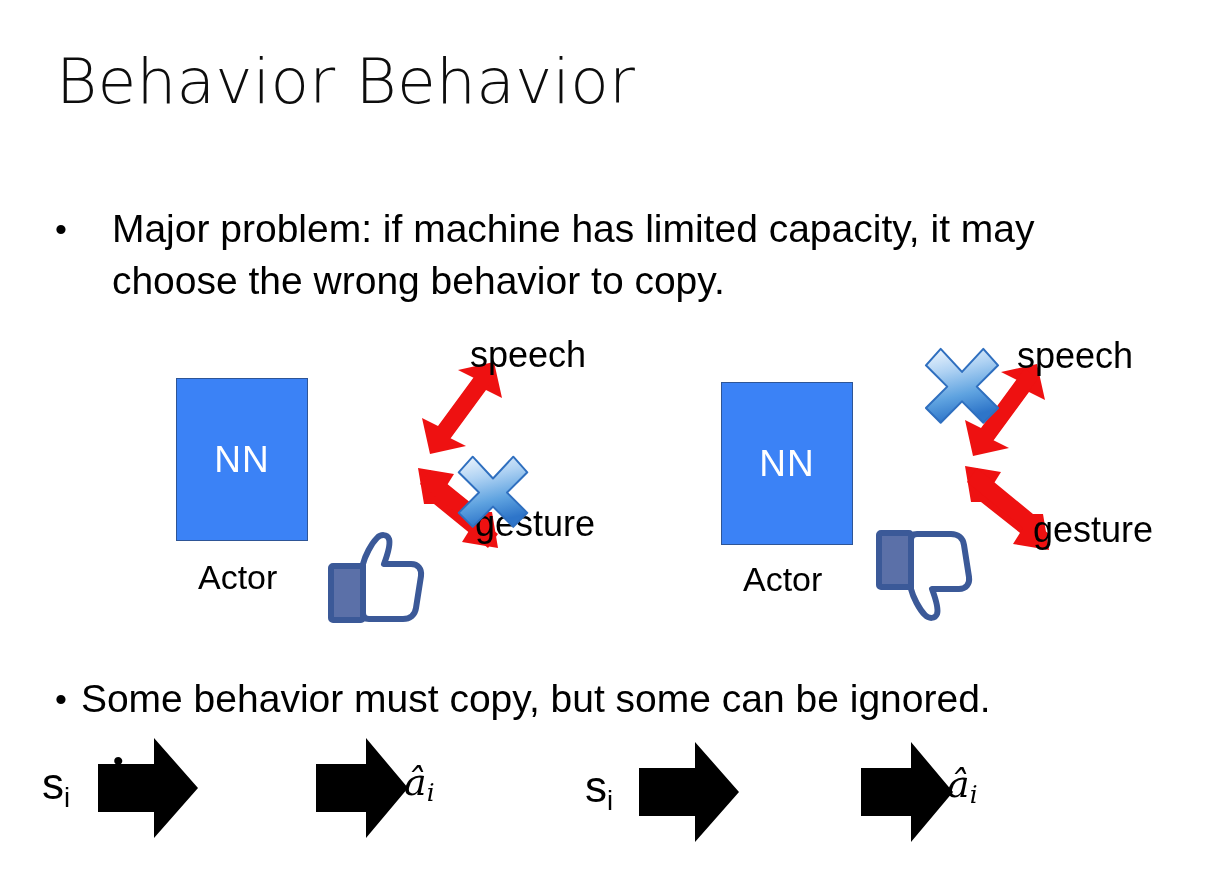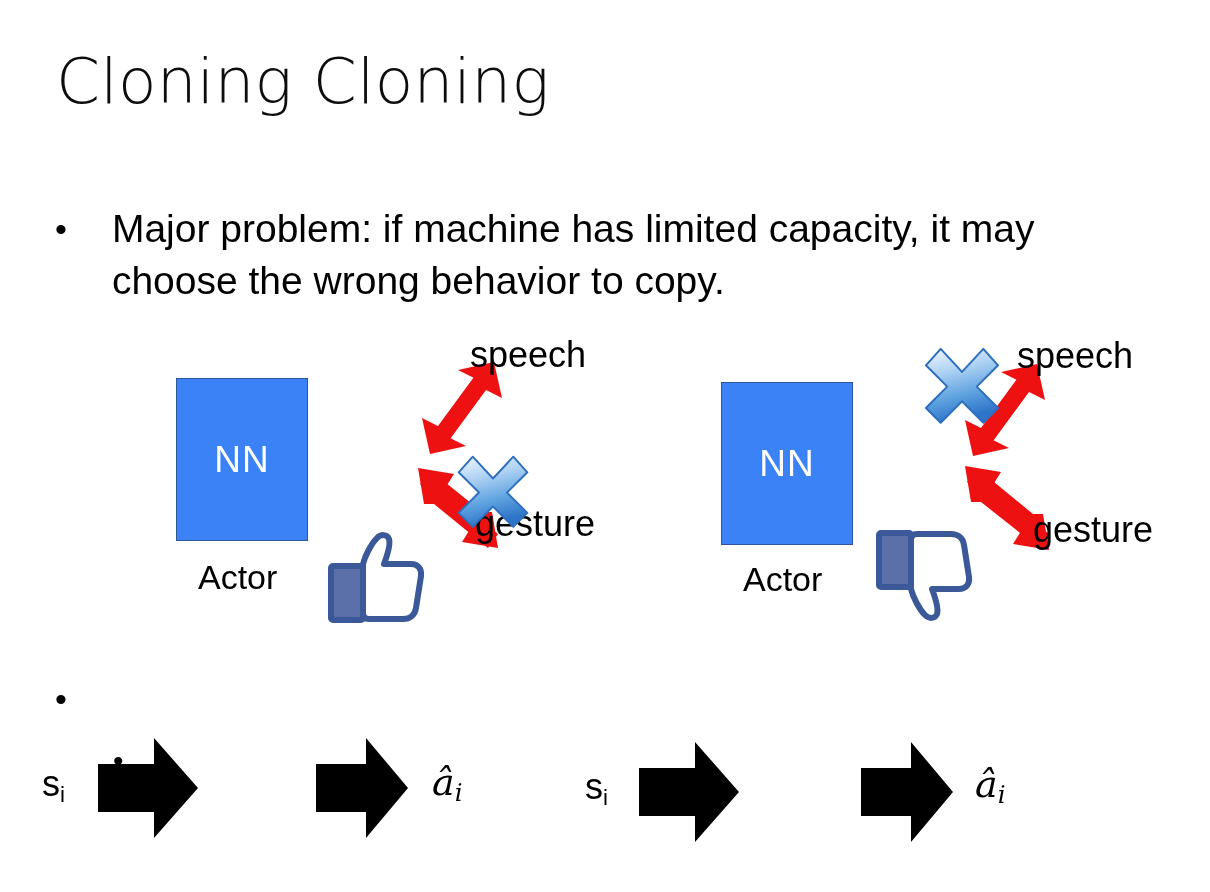--- a/index.html
+++ b/index.html
@@ -104,40 +104,39 @@
     font-family: Liberation Sans, sans-serif;
     font-size: 34px;
     line-height: 38px;
     color: #000;
     white-space: nowrap;
   }
 
   .state-label {
     position: absolute;
     font-family: "Liberation Sans", sans-serif;
-    font-size: 36px;
+    font-size: 44px;
     line-height: 38px;
     color: #000;
     white-space: nowrap;
   }
   .state-label sub {
     font-size: 0.62em;
     vertical-align: -0.28em;
     letter-spacing: 0;
   }
 
   .action-label {
     position: absolute;
     font-family: "DejaVu Serif", serif;
     font-style: italic;
     font-size: 38px;
     line-height: 40px;
     color: #000;
     white-space: nowrap;
-    margin-left: 28px;
   }
   .action-label sub {
     font-size: 0.65em;
     vertical-align: -0.25em;
     font-style: italic;
   }
 
   .io-label {
     position: absolute;
     font-family: "Liberation Sans", sans-serif;
@@ -158,21 +157,21 @@
   .x-mark { position: absolute; }
 
   
   .thumb-icon { position: absolute; }
 </style>
 </head>
 <body>
 
 <div id="slide">
 
-  <div class="slide-title">Cloning Cloning</div>
+  <div class="slide-title">Behavior Behavior</div>
 
   <div class="bullet-block" id="bullet-top">
     <span class="bullet-dot">•</span>
     <span class="bullet-text">Major problem: if machine has limited capacity, it may choose the wrong behavior to copy.</span>
   </div>
 
   <div class="diagram" id="diagram-left">
 
     <div class="state-label" style="left:22px; top:425px; position:absolute;"><span>s</span><sub>i</sub></div>
 
@@ -289,19 +288,20 @@
         <path d="M40,34 C42,26 48,14 54,8 C58,4 64,4 66,9 C68,15 64,26 61,34 L88,34 C95,34 99,39 98,46 L93,78 C92,85 87,89 80,89 L46,89 C42,89 40,87 40,83 Z" fill="#FFFFFF" stroke="#3B5998" stroke-width="6" stroke-linejoin="round"></path>
 
         <rect x="8" y="36" width="32" height="54" rx="2" fill="#5B70A8" stroke="#3B5998" stroke-width="6"></rect>
       </g>
     </svg>
 
   </div>
 
   <div class="bullet-block" id="bullet-bottom-1">
     <span class="bullet-dot">•</span>
+    <span class="bullet-text">Some behavior must copy, but some can be ignored.</span>
   </div>
 
   <div class="bullet-block" id="bullet-bottom-2">
     <span class="bullet-dot">•</span>
   </div>
 
 </div>
 
 </body></html>

